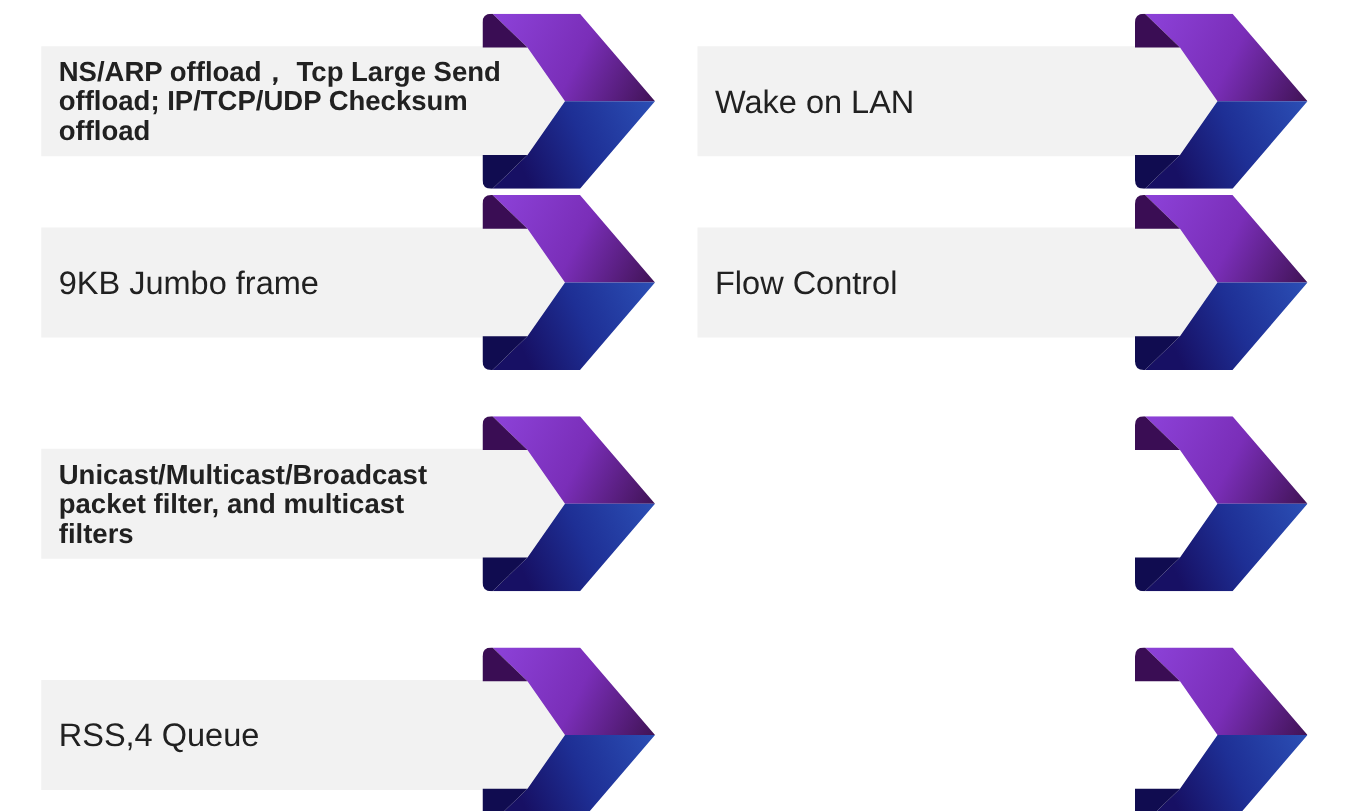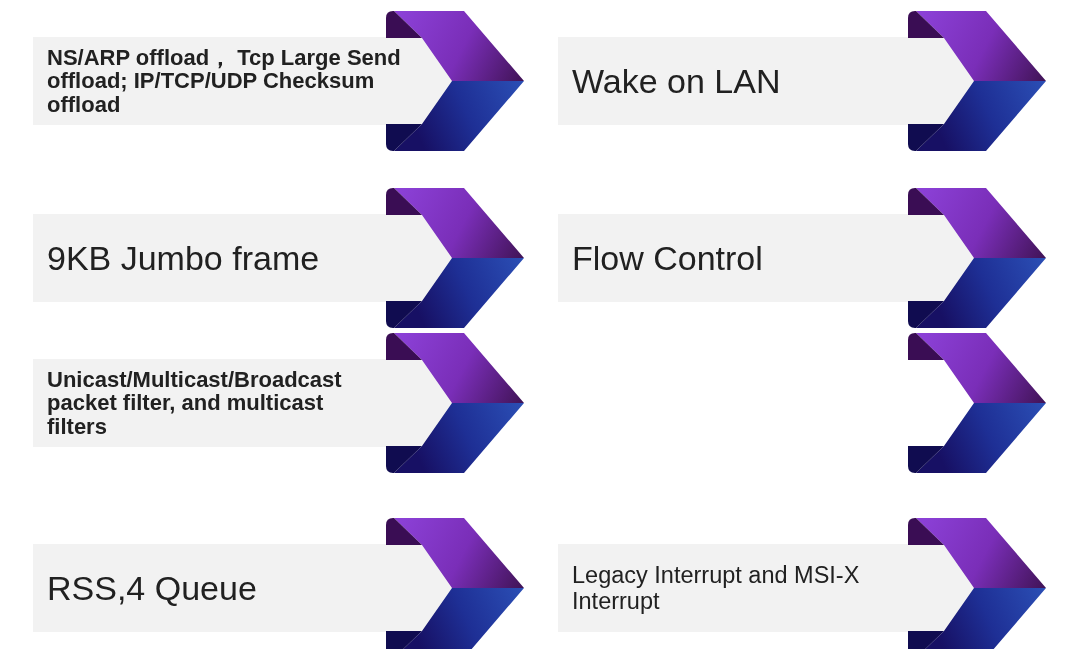--- a/index.html
+++ b/index.html
@@ -15,21 +15,21 @@
     background: #ffffff;
     font-family: "Liberation Sans", "DejaVu Sans", sans-serif;
   }
   .tile {
     position: absolute;
     height: 140px;
   }
   .col-l { left: 33px;  width: 491px; }
   .col-r { left: 558px; width: 488px; }
   .row-1 { top: 11px; }
-  .row-2 { top: 188px; }
+  .row-2 { top: 156px; }
   .row-3 { top: 333px; }
   .row-4 { top: 518px; }
 
   .box {
     position: absolute;
     left: 0;
     top: 26px;
     height: 88px;
     background: var(--box-bg, #f2f2f2);
     display: flex;
@@ -38,21 +38,21 @@
     padding: 0 16px 0 14px;
   }
   .col-l .box { width: 437px; }
   .col-r .box { width: 442px; }
 
   .label {
     color: var(--text, #212121);
     white-space: pre-line;
     letter-spacing: 0;
   }
-  .label-lg  { font-size: 34px; line-height: 36px; }
+  .label-lg  { font-size: 26px; line-height: 36px; }
   .label-sm3 { font-size: 22px;   line-height: 23.5px; font-weight: bold; }
   .label-sm2 { font-size: 23.5px; line-height: 26.5px; }
 
   .arrow {
     position: absolute;
     top: 0;
     width: 138px;
     height: 140px;
     display: block;
   }
@@ -164,24 +164,20 @@
     </div>
     <svg class="arrow" viewBox="0 0 138 140">
       <path d="M8 0 L78 0 L138 70 L66 70 L36 27 Z" fill="url(#gradPurple)"></path>
       <path d="M0 27 L0 7 Q0 0 7 0 L8 0 L36 27 Z" fill="#3a0d54"></path>
       <path d="M8 140 L78 140 L138 70 L66 70 L36 113 Z" fill="url(#gradBlue)"></path>
       <path d="M0 113 L0 133 Q0 140 7 140 L8 140 L36 113 Z" fill="#100c50"></path>
     </svg>
   </div>
 
   <div class="tile col-r row-4">
-    <div class="box">
-      <span class="label label-sm2">Legacy Interrupt and MSI-X
-Interrupt</span>
-    </div>
     <svg class="arrow" viewBox="0 0 138 140">
       <path d="M8 0 L78 0 L138 70 L66 70 L36 27 Z" fill="url(#gradPurple)"></path>
       <path d="M0 27 L0 7 Q0 0 7 0 L8 0 L36 27 Z" fill="#3a0d54"></path>
       <path d="M8 140 L78 140 L138 70 L66 70 L36 113 Z" fill="url(#gradBlue)"></path>
       <path d="M0 113 L0 133 Q0 140 7 140 L8 140 L36 113 Z" fill="#100c50"></path>
     </svg>
   </div>
 
 </div>
 

